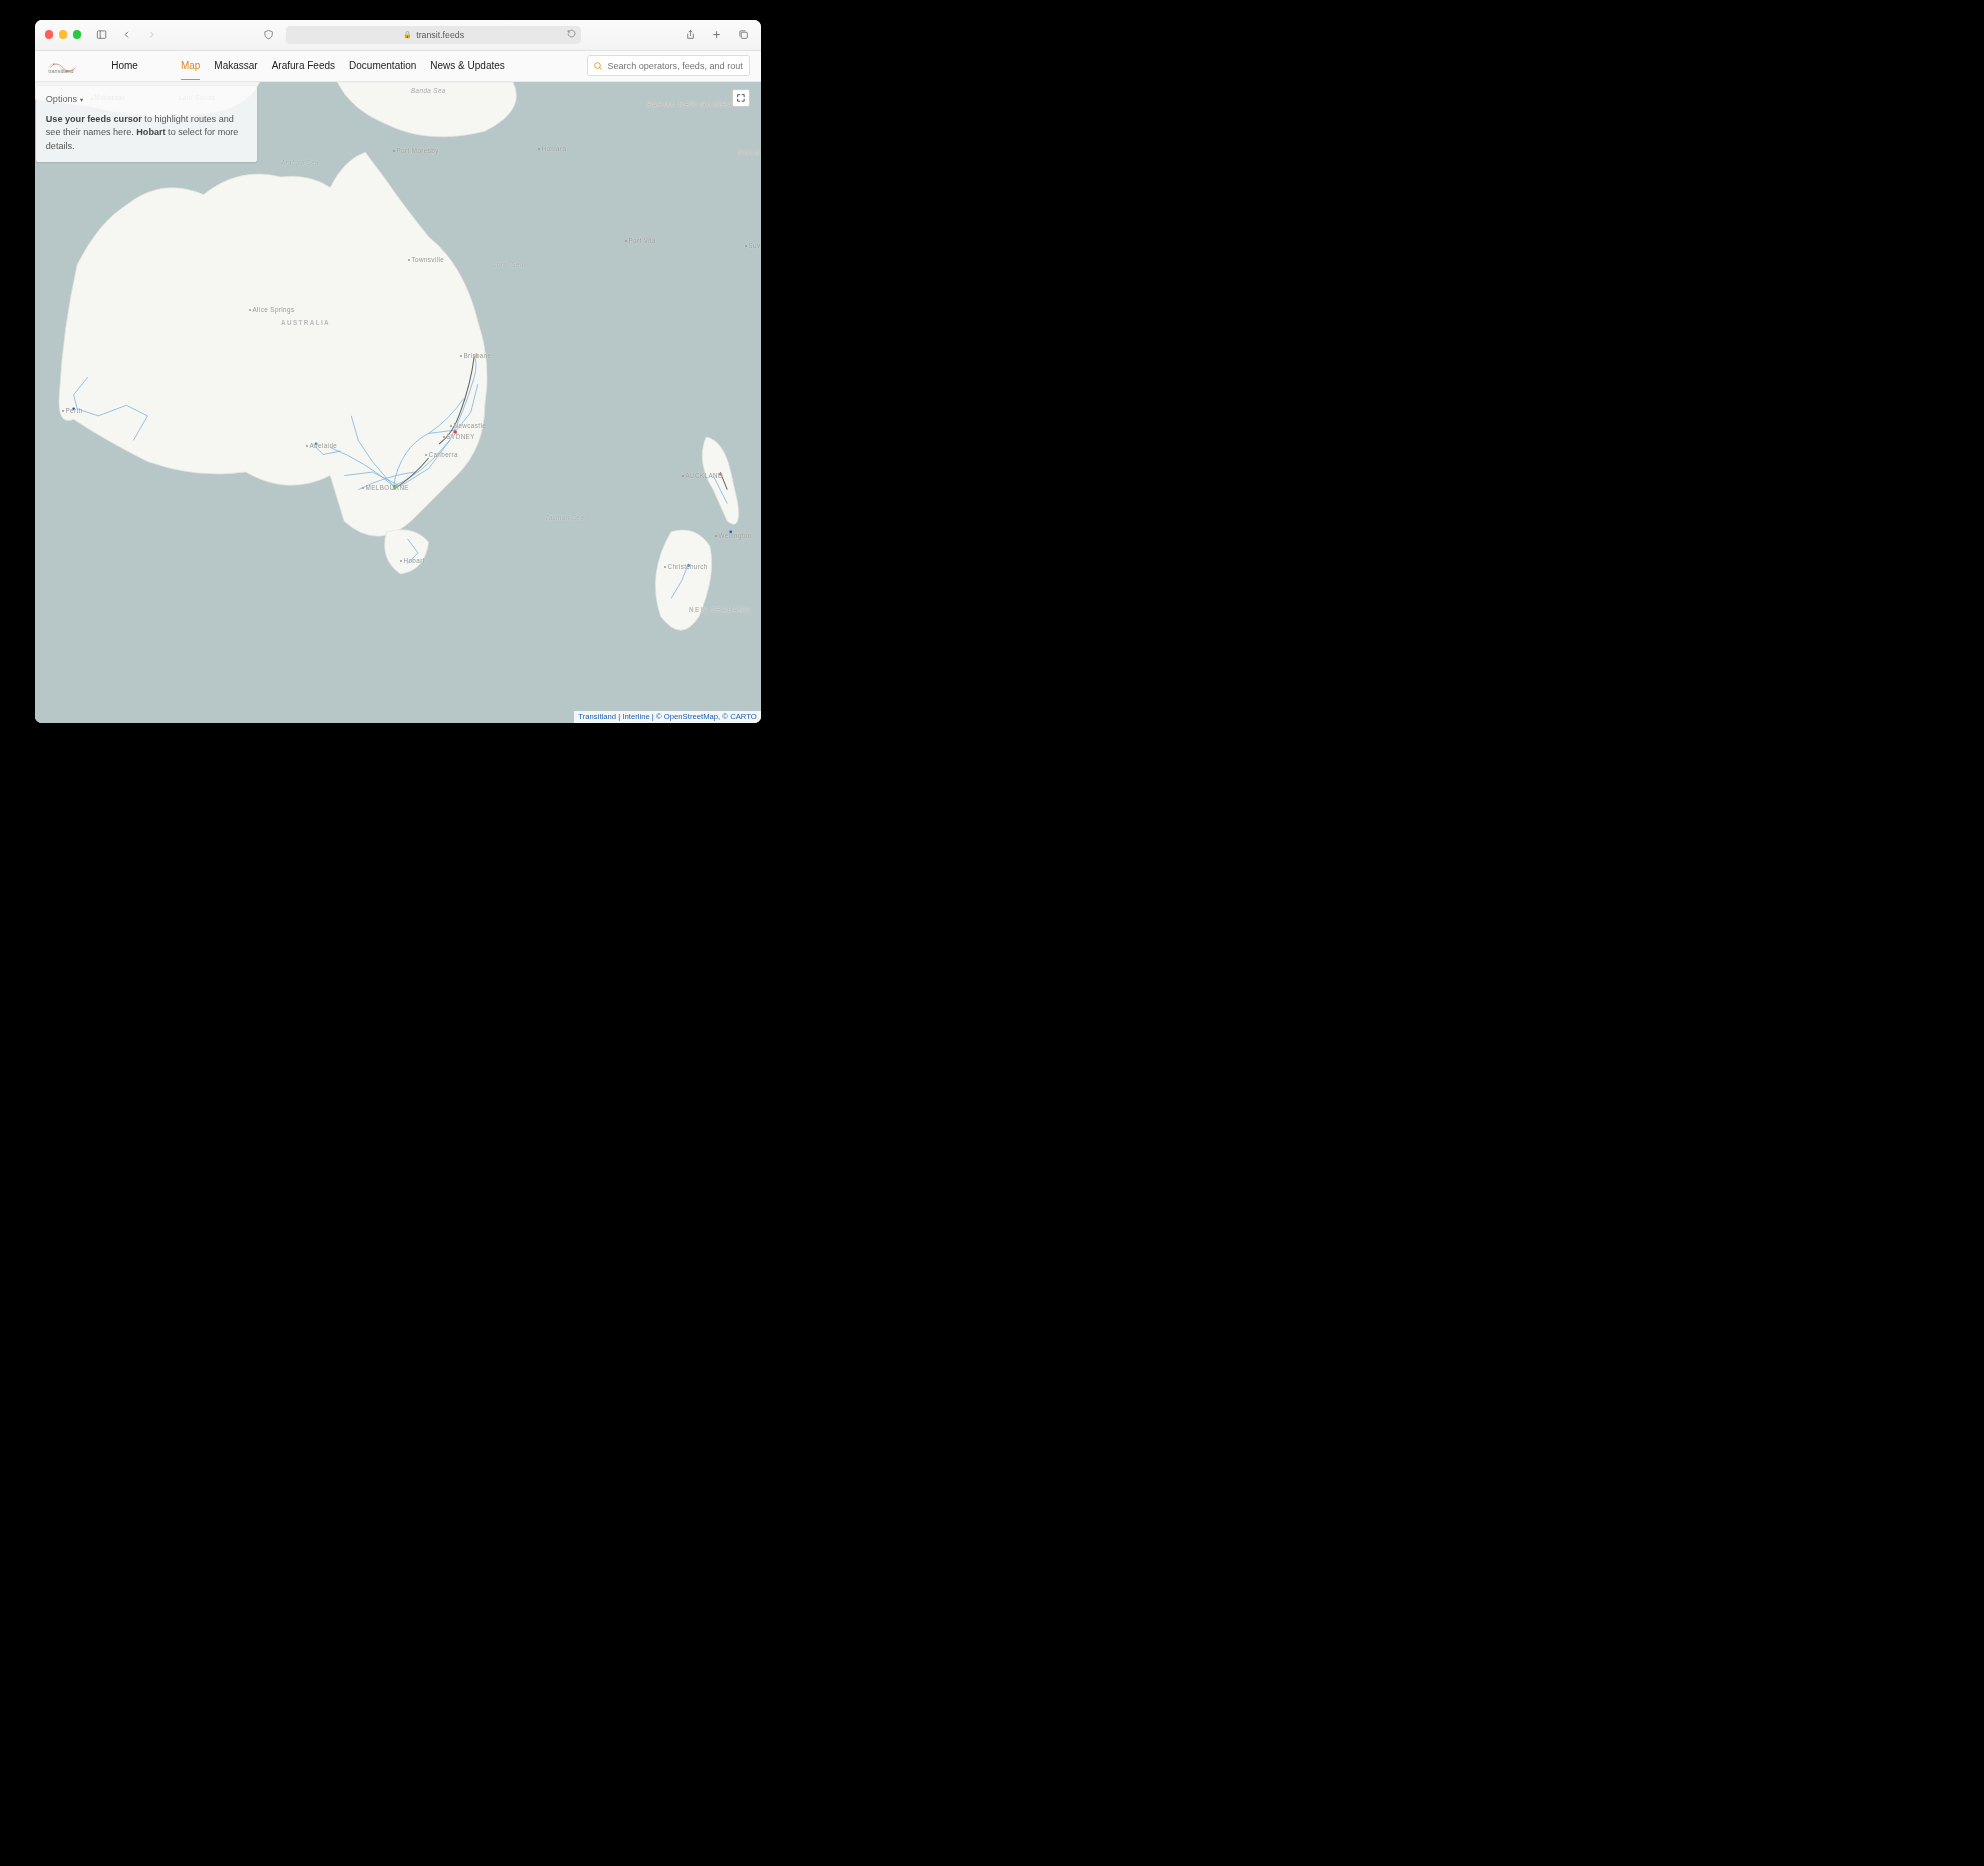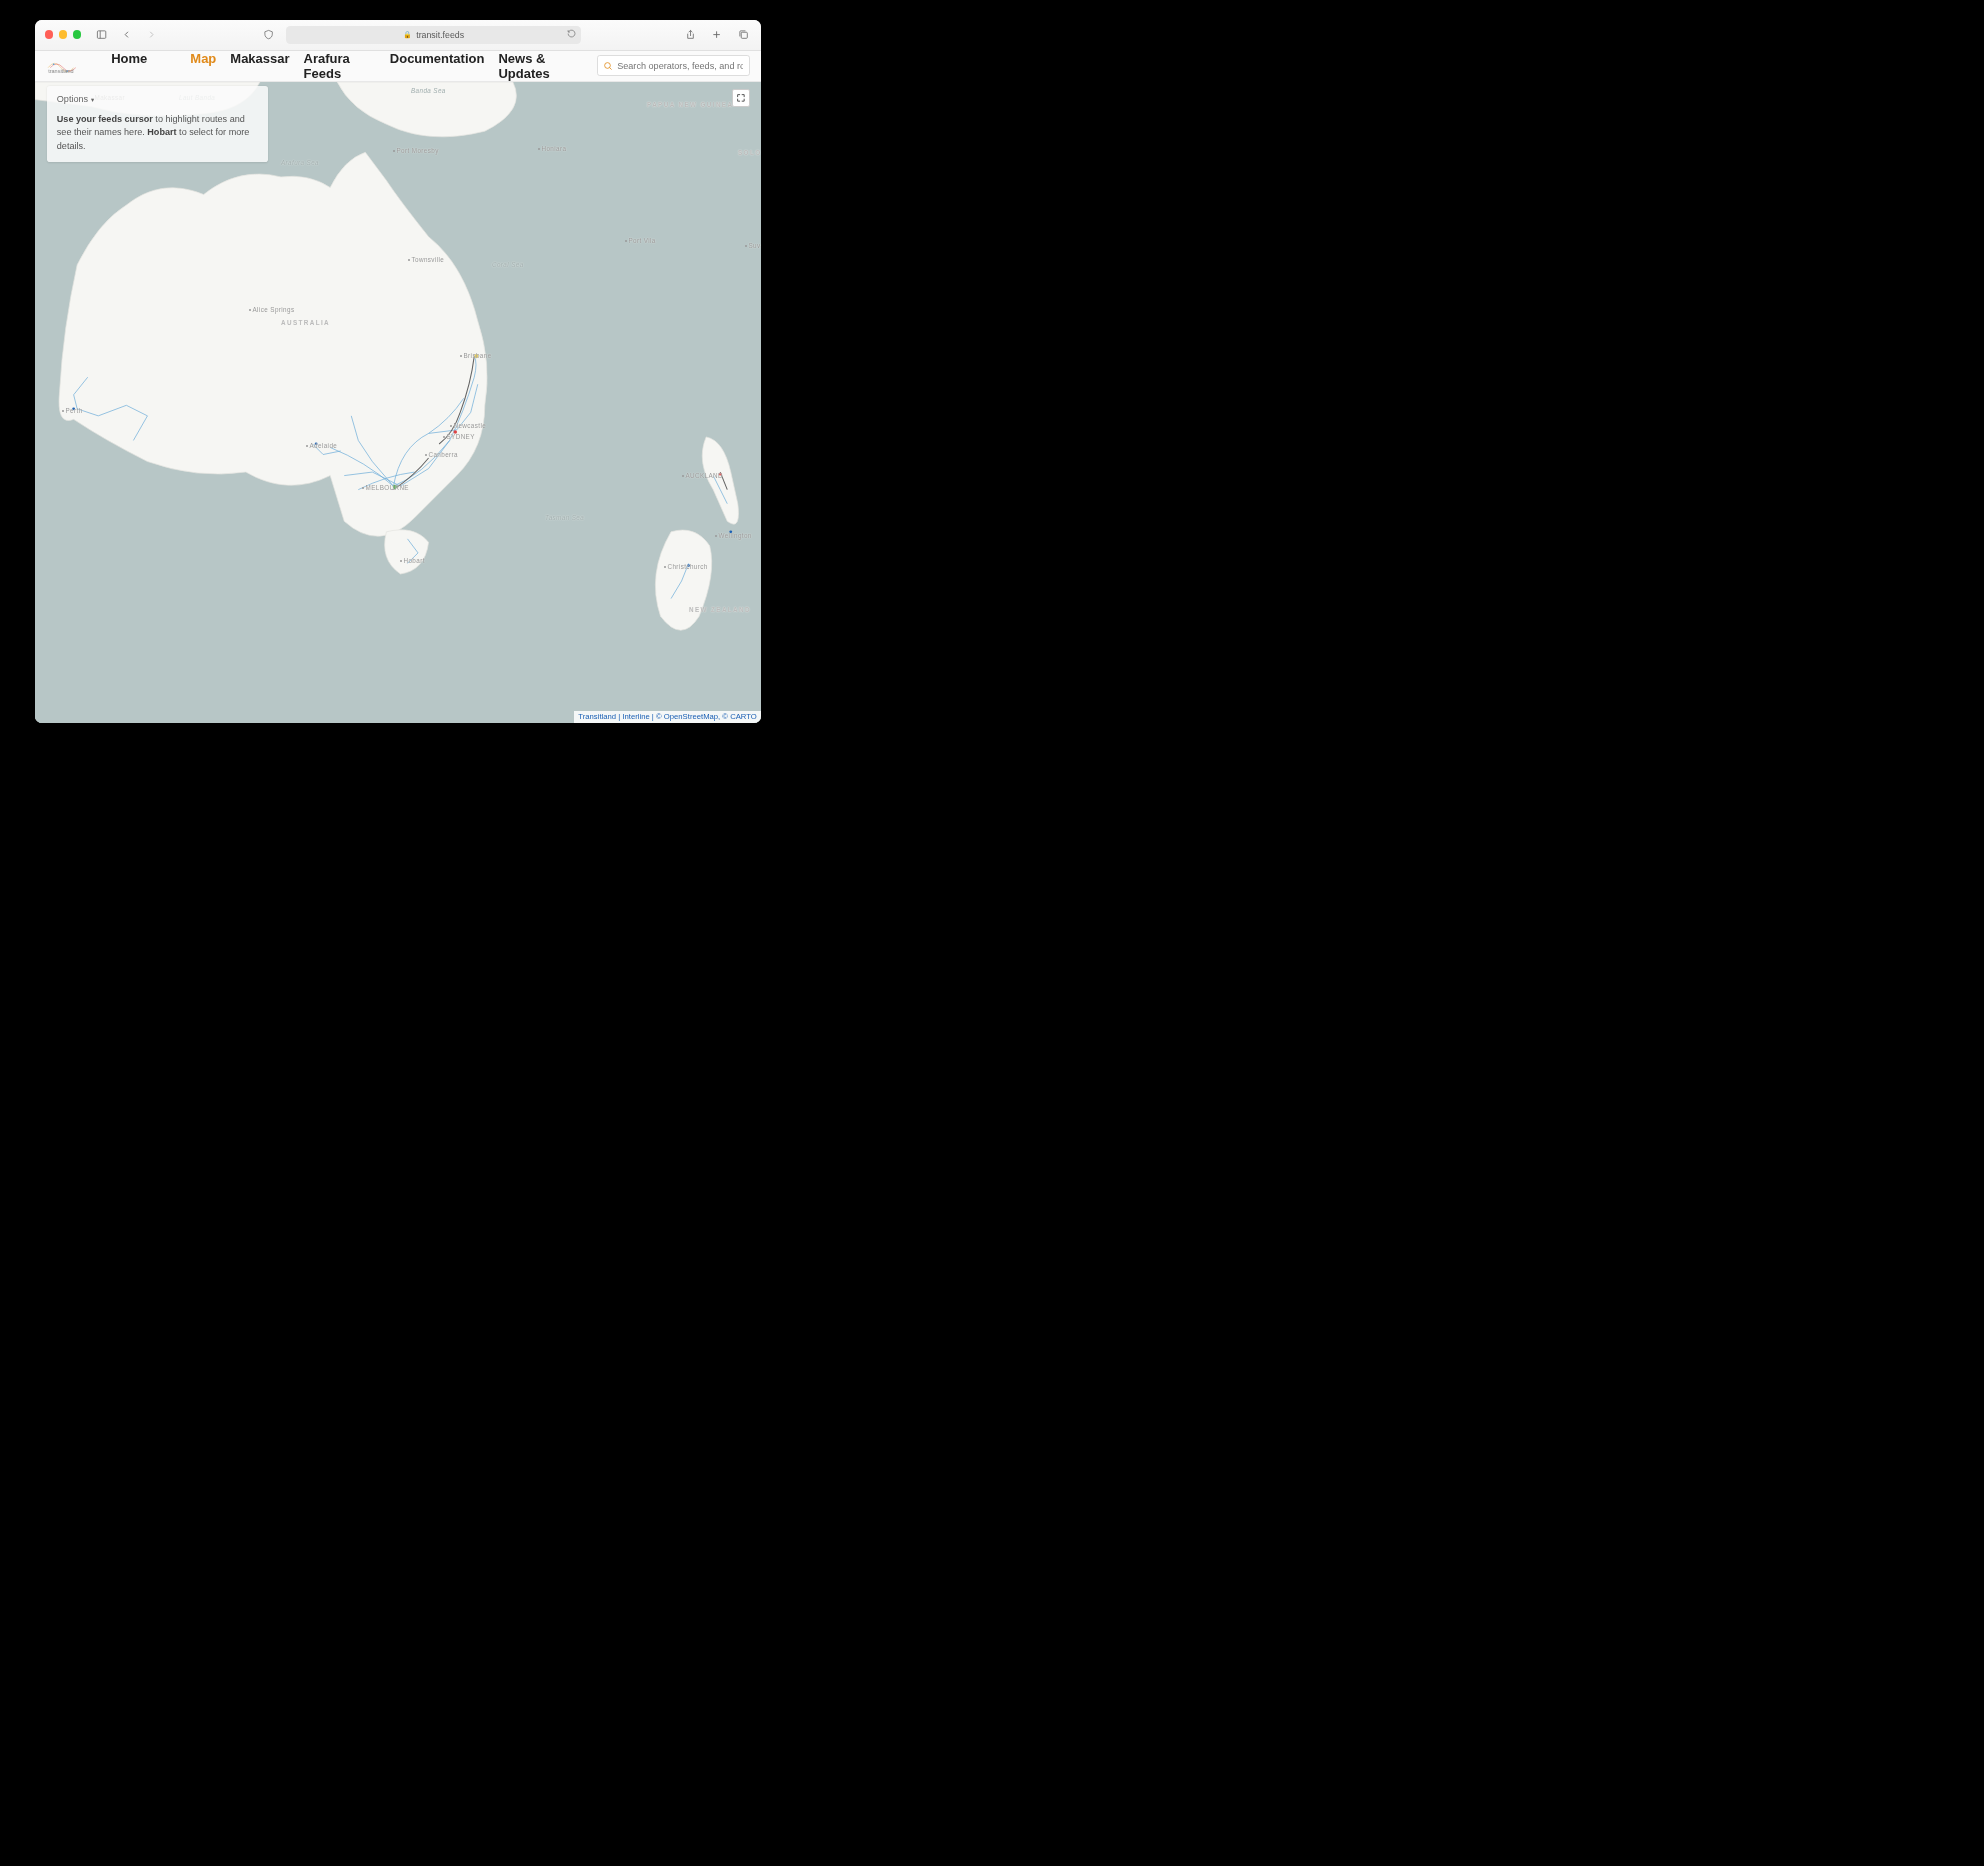--- a/index.html
+++ b/index.html
@@ -65,25 +65,24 @@
   padding: 0 11.2px;
   gap: 14px;
 }
 .logo {
   display:flex; align-items:center; gap:1.4px;
   color:#888; font-size:9.8px;
 }
 .logo svg { width: 51px; height: 21px; }
 .nav { display:flex; gap:14px; }
 .nav-item {
-  font-size: 13px;
+  font-size: 10px;
   color: #222;
   cursor: pointer;
   padding: 8.4px 0;
-  font-weight: bold;
 }
 .nav-item.active {
   color: #e08a1a;
   border-bottom: 1.4px solid #e08a1a;
   margin-left: 29px;
 }
 .search-box {
   margin-left: auto;
   width: 163px;
   height: 21px;
@@ -120,21 +119,21 @@
   text-shadow: 0 0 1.4px #f5f5f2;
   white-space: nowrap;
 }
 .map-label.city { color: #999; }
 .map-label.city .dot { display:inline-block; width:2.1px; height:2.1px; background:#999; border-radius:50%; margin-right:1.4px; vertical-align:middle; }
 .map-label.country { font-weight:600; letter-spacing:1.4px; color:#bbb; }
 .map-label.sea { font-style:italic; color:#a0aeae; }
 
 .options-panel {
   position:absolute;
-  top: 4.2px; left: 12px;
+  top: 4.2px; left: 1px;
   width: 221px;
   background: rgba(250,250,250,0.85);
   border-radius: 2.8px;
   padding: 8.4px 9.8px;
   font-size: 9.1px;
   color: #555;
   box-shadow: 0 0.7px 2.1px rgba(0,0,0,0.1);
 }
 .options-header {
   display:flex; align-items:center; gap:2.8px;

